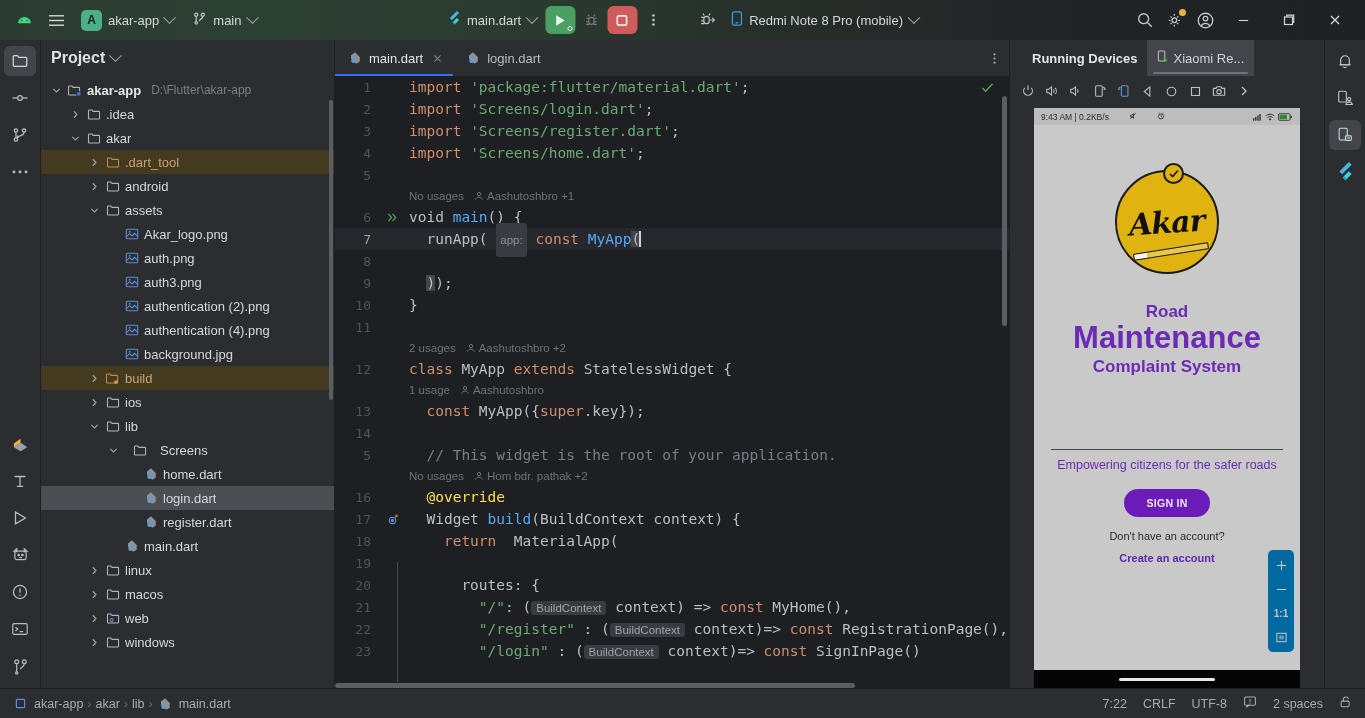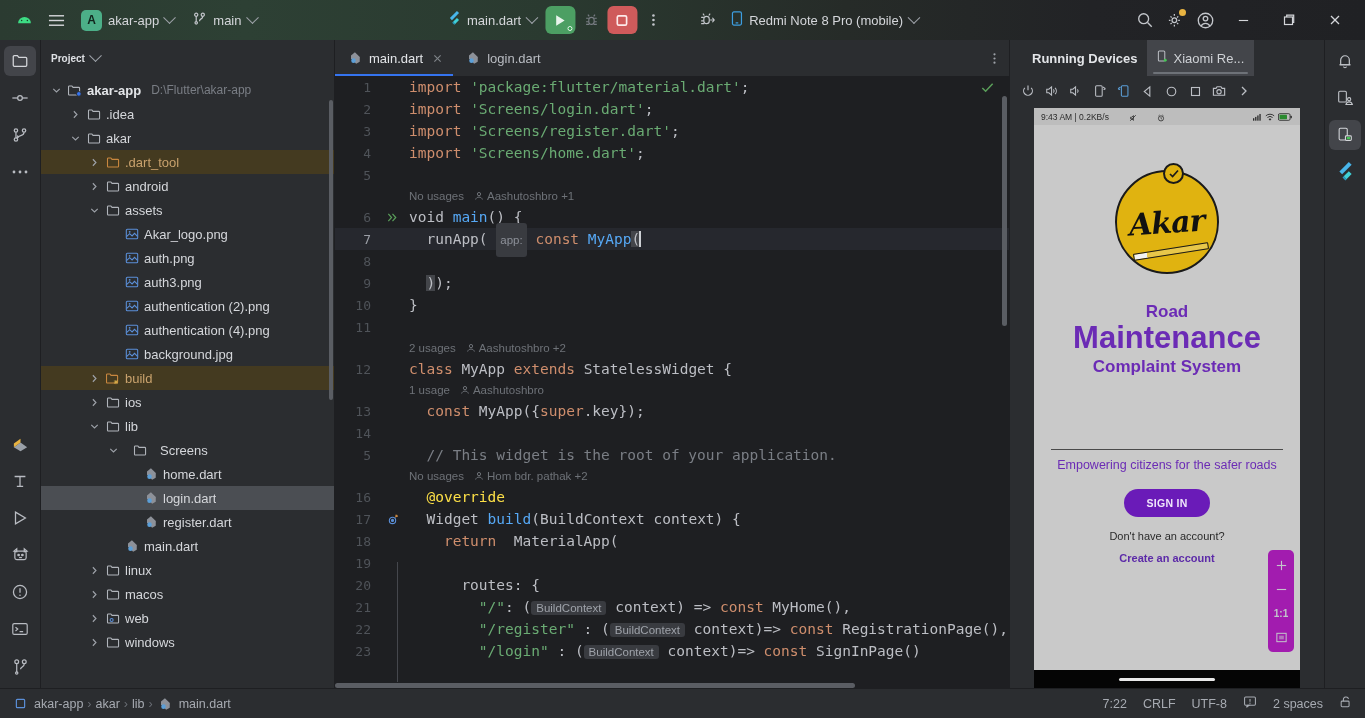--- a/index.html
+++ b/index.html
@@ -51,21 +51,21 @@
   
   .rail { width: 41px; flex: 0 0 41px; background: #2b2d30; display: flex; flex-direction: column; align-items: center;
           padding-top: 6px; border-right: 1px solid #1e1f22; }
   .rail-ico { width: 32px; height: 30px; display: flex; align-items: center; justify-content: center; border-radius: 6px; cursor: pointer; margin-bottom: 7px; }
   .rail-ico.active { background: #43454a; }
   .rail-spacer { flex: 1 1 auto; }
 
   
   .project-panel { width: 294px; flex: 0 0 294px; background: #2b2d30; display: flex; flex-direction: column; border-right: 1px solid #1e1f22; position: relative; }
   .pp-head { height: 36px; display: flex; align-items: center; padding: 0 10px; gap: 6px; }
-  .pp-title { font-size: 10px; color: #dfe1e5; font-weight: bold; }
+  .pp-title { font-size: 16px; color: #dfe1e5; font-weight: bold; }
   .tree { flex: 1 1 auto; overflow: hidden; padding-top: 2px; font-size: 13px; position: relative; }
   .node { height: 24px; display: flex; align-items: center; gap: 4px; cursor: pointer; padding-right: 6px; white-space: nowrap; color: #d5d7db; }
   .node.selected { background: #4b4e53; }
   .node.highlight { background: #443a20; }
   .arrow { width: 14px; height: 14px; flex: 0 0 14px; display:flex; align-items:center; justify-content:center; }
   .arrow svg { display:block; }
   .node-label { overflow: hidden; text-overflow: ellipsis; }
   .node-sub { color: #7a7e85; font-size: 12px; margin-left: 6px; }
   .node.bold .node-label { font-weight: bold; color: #e3e5e8; }
   .node.orange .node-label { color: #c9a26d; }
@@ -125,21 +125,21 @@
   .t-road { margin-top: 28px; font-size:17px; font-weight:bold; color:#6b2bb5; }
   .t-main { font-size:31px; font-weight:bold; color:#6b2bb5; line-height:1.05; }
   .t-sub  { font-size:17px; font-weight:bold; color:#6b2bb5; margin-top:2px;}
   .divider { width: 232px; height:1px; background:#4a4a4a; margin-top: 72px; }
   .t-tag { font-size:12.5px; color:#6b2bb5; margin-top:8px; }
   .signin { margin-top:17px; background:#6a1bb8; color:#efe6fa; font-size:10.5px; font-weight:bold; letter-spacing:.3px; padding:8px 22px; border-radius:17px; cursor:pointer;}
   .t-noacc { font-size:11px; color:#2b2b2b; margin-top:13px; }
   .t-create { font-size:11px; color:#5c2aa8; font-weight:bold; margin-top:10px; cursor:pointer;}
   .phone-nav { height: 18px; background:#050505; display:flex; align-items:center; justify-content:center;}
   .nav-pill { width:96px; height:3px; background:#e8e8e8; border-radius:2px;}
-  .zoomctl { position:absolute; right:6px; bottom:36px; width:26px; background:#a21caf; border-radius:5px; display:flex; flex-direction:column; align-items:center; padding:5px 0; gap:4px; }
+  .zoomctl { position:absolute; right:6px; bottom:36px; width:26px; background:#0369a1; border-radius:5px; display:flex; flex-direction:column; align-items:center; padding:5px 0; gap:4px; }
   .zc { width:22px; height:20px; display:flex; align-items:center; justify-content:center; color:#c2c5ca; font-size:13px; cursor:pointer; border-radius:3px;}
   .zc.lbl { font-size:10px; font-weight:bold; }
 
   
   .rrail { width: 41px; flex: 0 0 41px; background:#2b2d30; display:flex; flex-direction:column; align-items:center; padding-top:6px; border-left:1px solid #1e1f22;}
 
   
   .statusbar { height: 30px; flex: 0 0 30px; background:#2b2d30; display:flex; align-items:center; padding: 0 12px; font-size:12.5px; color:#a7abb2; border-top:1px solid #1e1f22;}
   .crumb { display:flex; align-items:center; gap:6px; cursor:pointer; }
   .crumb-sep { color:#6a6e75; margin: 0 4px; }
@@ -927,21 +927,21 @@
         <div class="dti">
           <svg width="12" height="12" viewBox="0 0 12 12" fill="none" stroke="#bcbfc5" stroke-width="1.3">
               <path d="M4 2l4 4-4 4"></path>
             </svg>
         </div>
       </div>
 
       <div class="dev-screen-wrap">
         <div class="phone">
           <div class="phone-status">
-            <span style="display:flex;align-items:flex-end;gap:20px">
+            <span style="display:flex;align-items:flex-start;gap:20px">
               <span>9:43 AM | 0.2KB/s</span>
               <svg width="8" height="8" viewBox="0 0 10 10" fill="none" stroke="#2a2a2a" stroke-width="1">
                   <path d="M2 4h1.5L5.5 2v6L3.5 6H2z"></path>
                   <line x1="1.5" y1="8.5" x2="8.5" y2="1.5"></line>
                 </svg>
               <svg width="8" height="8" viewBox="0 0 10 10" fill="none" stroke="#2a2a2a" stroke-width="1">
                   <circle cx="5" cy="5.5" r="3.2"></circle>
                   <path d="M5 4v1.6l1 .7M2 2.2 3.2 1.3M8 2.2 6.8 1.3"></path>
                 </svg>
             </span>

